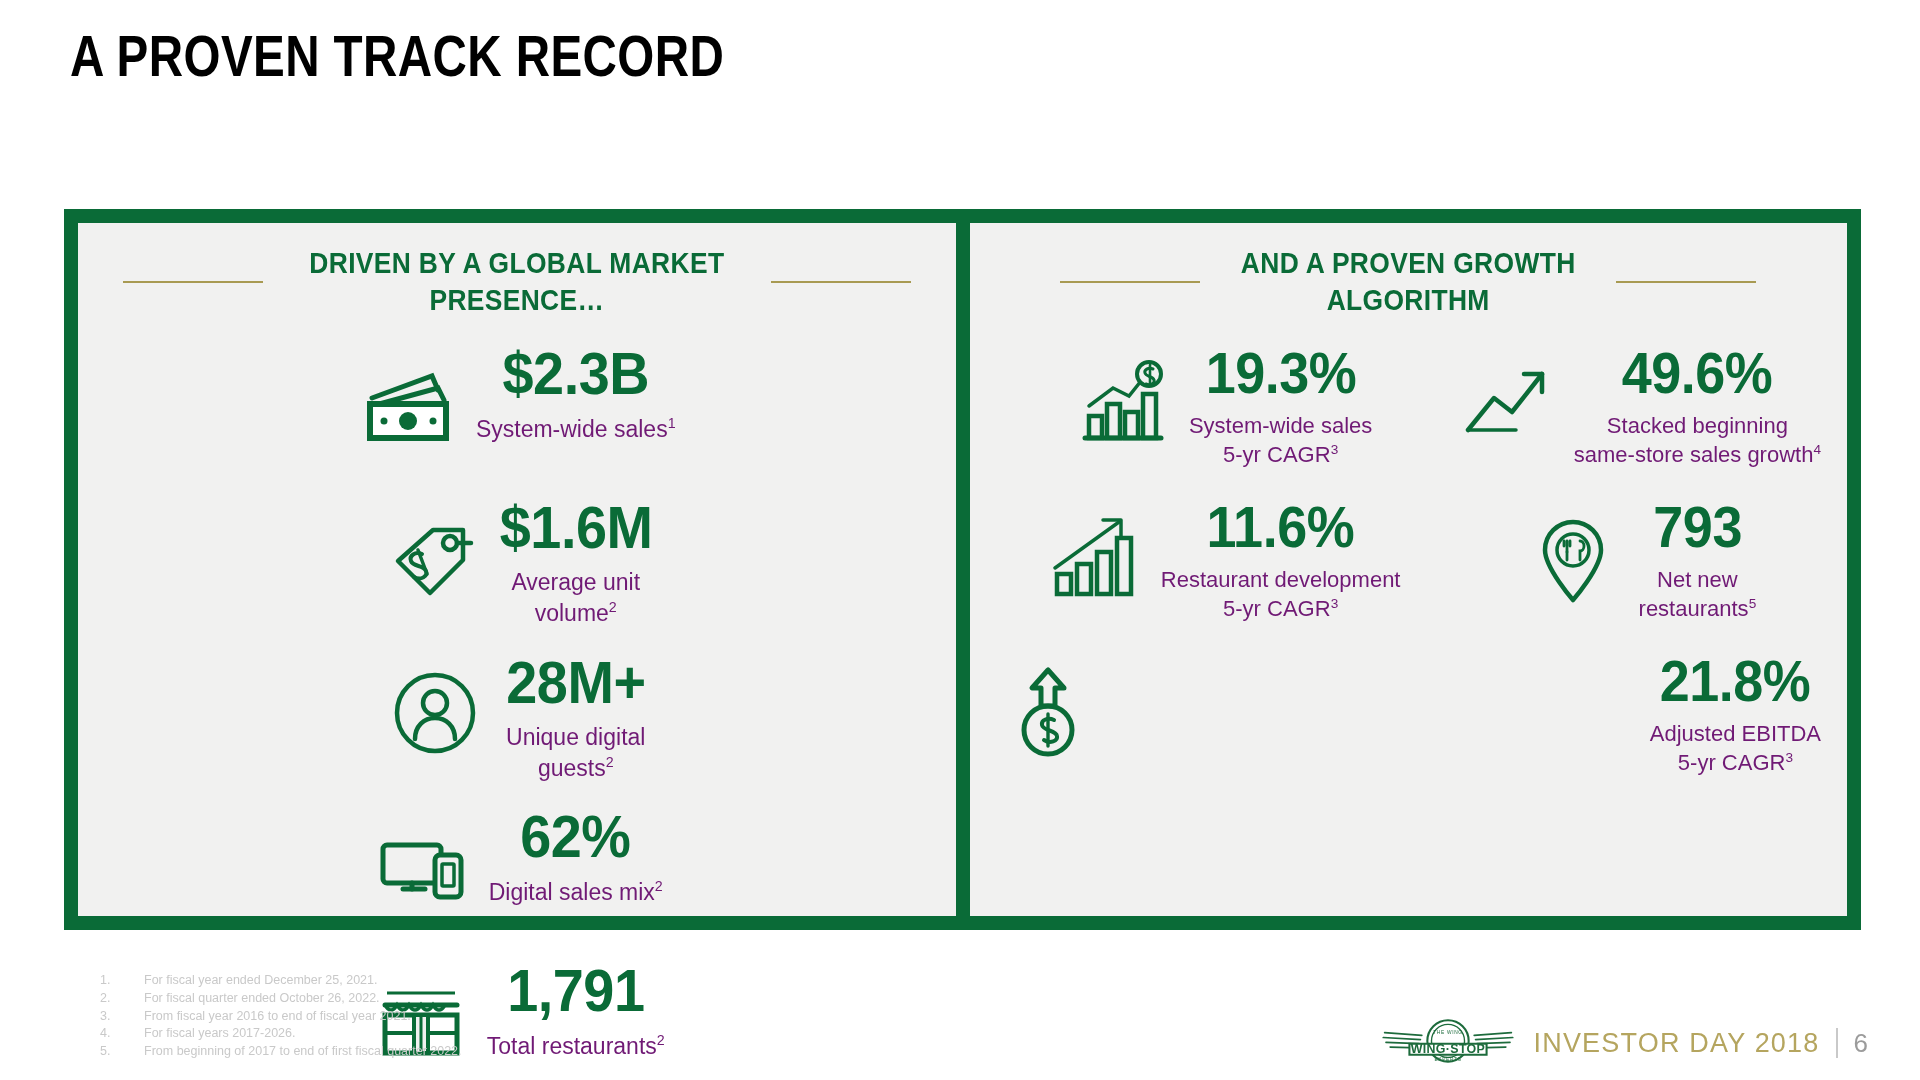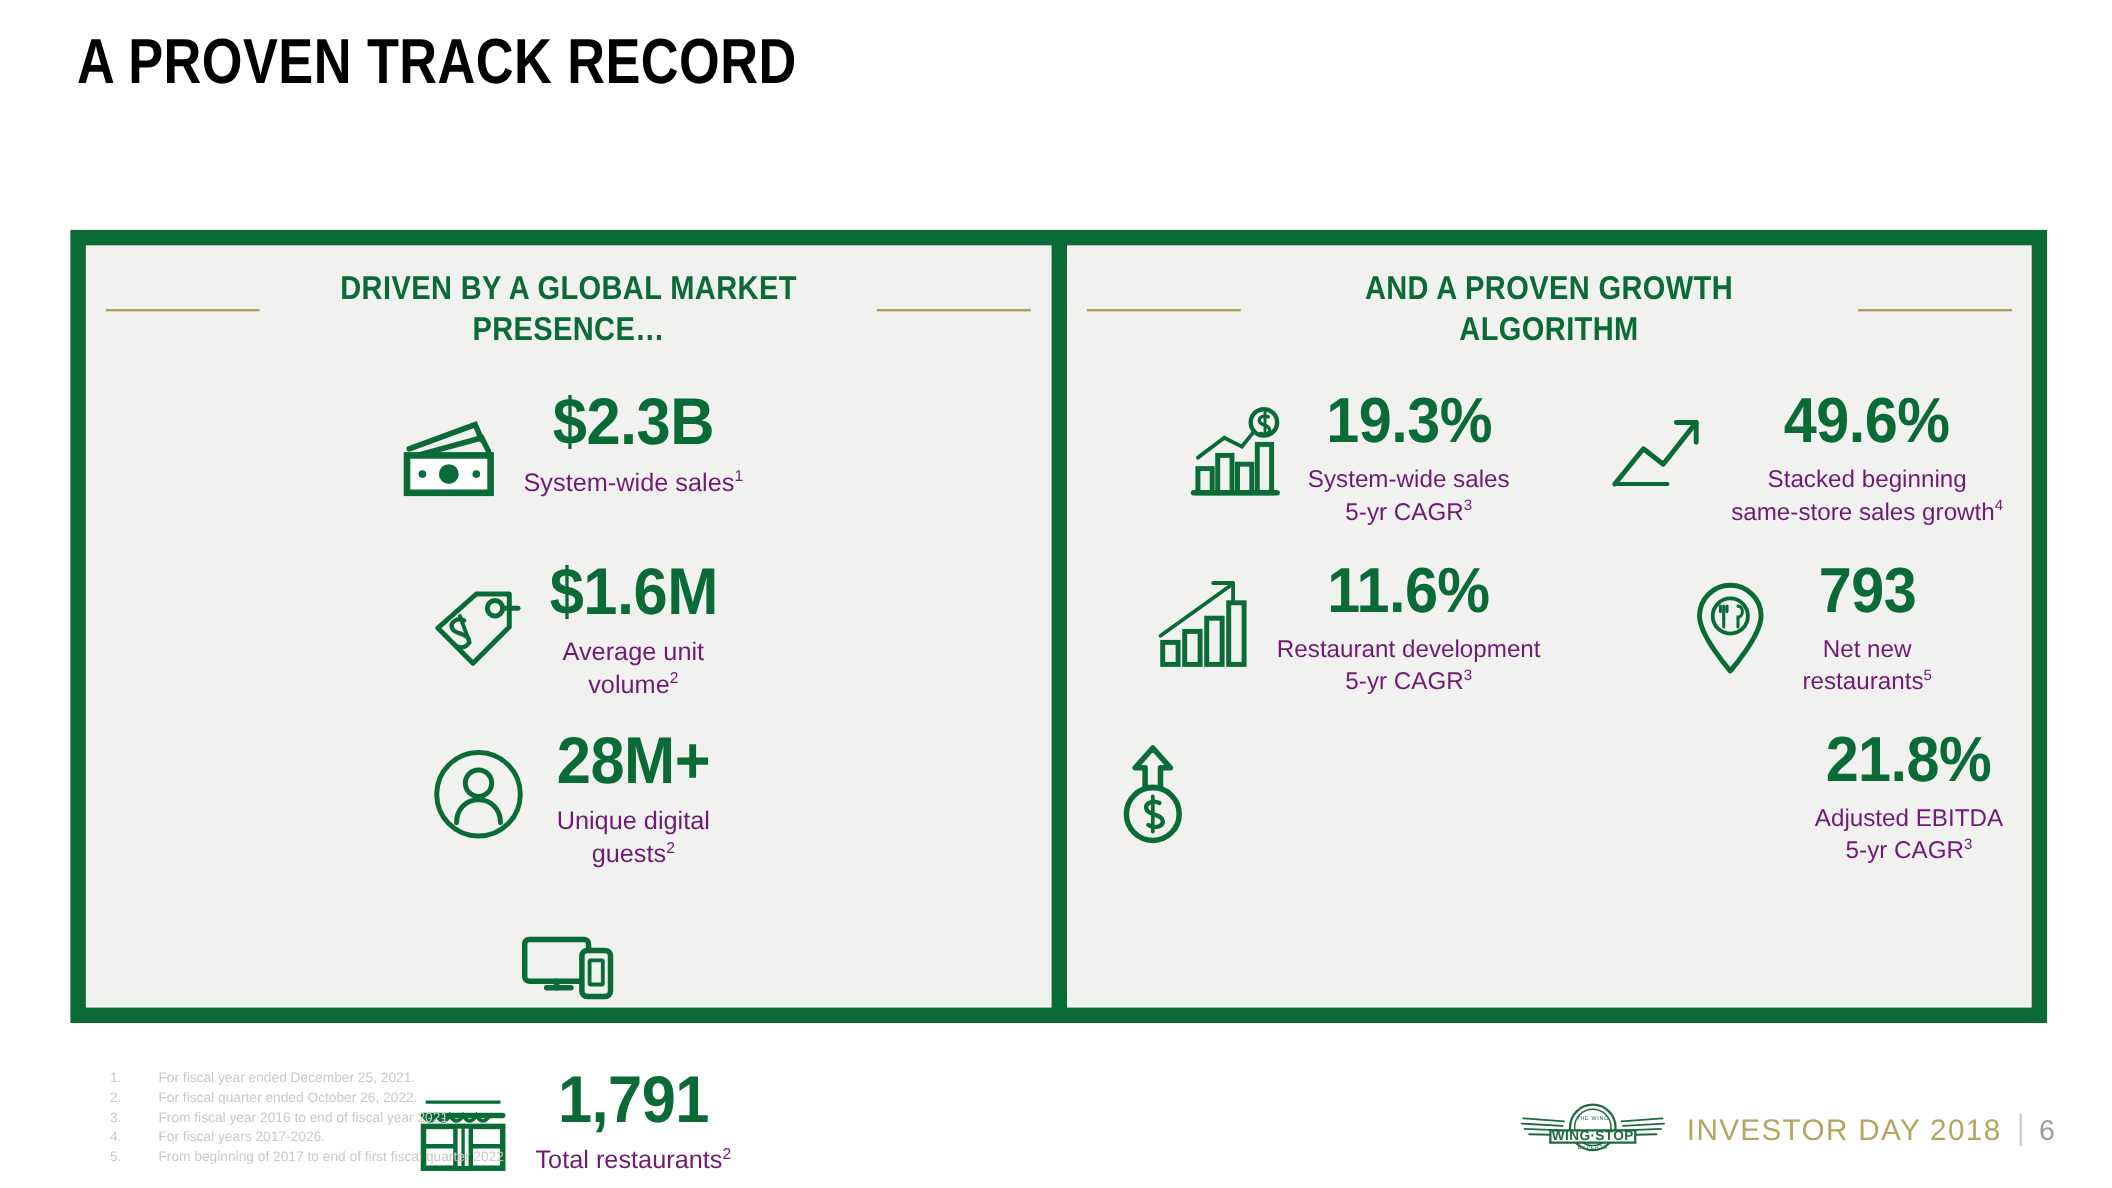--- a/index.html
+++ b/index.html
@@ -39,23 +39,23 @@
     flex: 1 1 0;
     background: #f1f1f0;
     position: relative;
     padding: 22px 18px 10px 18px;
   }
 
   
   .panel-head {
     display: flex;
     align-items: center;
-    justify-content: space-between;
+    justify-content: center;
     gap: 18px;
-    margin-bottom: 16px;
+    margin-bottom: 6px;
   }
   .rule {
     height: 2px;
     background: #a89a52;
     width: 140px;
     flex: 0 0 auto;
   }
   .panel-head h2 {
     font-family: "Liberation Sans Narrow", "Liberation Sans", sans-serif;
     font-weight: 700;
@@ -132,21 +132,21 @@
     font-size: 12.5px;
     color: #c9c9c9;
     line-height: 1.42;
   }
   .footnotes li { list-style: none; display: flex; gap: 0; }
   .footnotes .num { width: 44px; flex: 0 0 44px; }
 
   
   .footer {
     position: absolute;
-    right: 52px; bottom: 22px;
+    right: 52px; bottom: 6px;
     display: flex;
     align-items: center;
     gap: 16px;
   }
   .footer .ws-logo { width: 140px; height: 62px; }
   .footer .fdate {
     font-family: "Liberation Sans", sans-serif;
     font-size: 27px;
     letter-spacing: 1.2px;
     color: #b5a55f;
@@ -228,20 +228,24 @@
 
         <div class="stat">
           <span class="icon">
             <svg viewBox="0 0 100 100" width="100" height="100" fill="none" stroke="#0a6b37" stroke-width="5">
               <rect x="10" y="28" width="58" height="38" rx="4"></rect>
               <path d="M30 72 L52 72" stroke-linecap="round"></path>
               <path d="M39 66 L39 72" stroke-linecap="round"></path>
               <rect x="62" y="38" width="26" height="42" rx="5" fill="#f1f1f0"></rect>
               <rect x="69" y="47" width="12" height="22" rx="1" stroke-width="3.5"></rect>
             </svg>
+          </span>
+          <span class="text">
+            <span class="value">62%</span>
+            <span class="label"><span>Digital sales mix</span><sup>2</sup></span>
           </span>
         </div>
 
         <div class="stat">
           <span class="icon">
             <svg viewBox="0 0 100 100" width="100" height="100" fill="none" stroke="#0a6b37" stroke-width="4">
               <path d="M14 34 L86 34" stroke-width="5" stroke-linecap="round"></path>
               <path d="M16 22 L84 22" stroke-width="3"></path>
               <path d="M14 34 q6 10 12 0 q6 10 12 0 q6 10 12 0 q6 10 12 0 q6 10 12 0" stroke-width="3.5"></path>
               <rect x="14" y="44" width="72" height="38" stroke-width="5"></rect>

